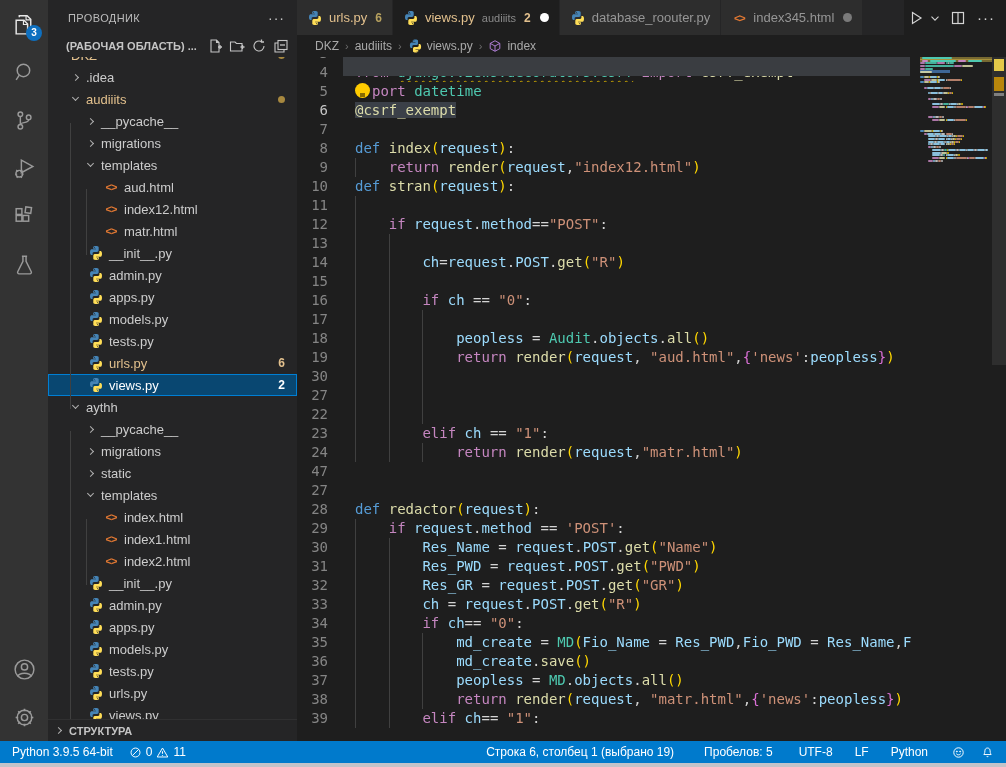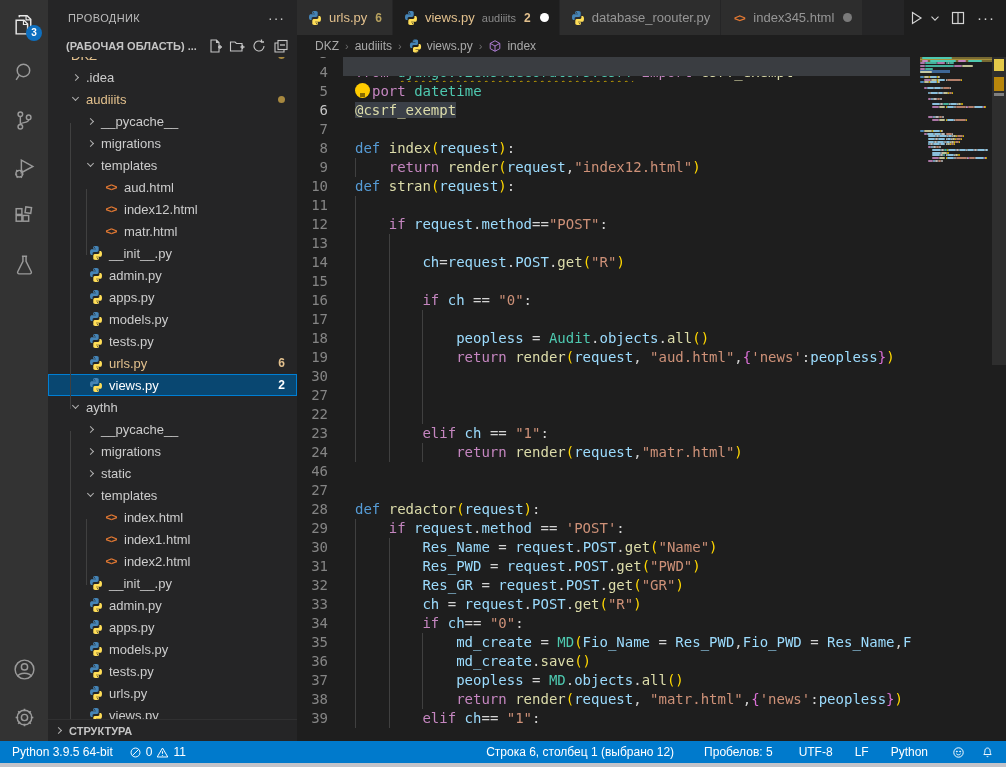--- a/index.html
+++ b/index.html
@@ -520,21 +520,21 @@
             <div class="cline"><div class="gut">15</div><div class="ctext"><span class="ig" style="left: 12px;"></span><span class="ig" style="left: 45.72px;"></span></div></div>
             <div class="cline"><div class="gut">16</div><div class="ctext"><span class="ig" style="left: 12px;"></span><span class="ig" style="left: 45.72px;"></span><span class="tok" style="color: rgb(212, 212, 212);">        </span><span class="tok" style="color: rgb(197, 134, 192);">if </span><span class="tok" style="color: rgb(156, 220, 254);">ch</span><span class="tok" style="color: rgb(212, 212, 212);"> == </span><span class="tok" style="color: rgb(206, 145, 120);">"0"</span><span class="tok" style="color: rgb(212, 212, 212);">:</span></div></div>
             <div class="cline"><div class="gut">17</div><div class="ctext"><span class="ig" style="left: 12px;"></span><span class="ig" style="left: 45.72px;"></span><span class="ig" style="left: 79.44px;"></span></div></div>
             <div class="cline"><div class="gut">18</div><div class="ctext"><span class="ig" style="left: 12px;"></span><span class="ig" style="left: 45.72px;"></span><span class="ig" style="left: 79.44px;"></span><span class="tok" style="color: rgb(212, 212, 212);">            </span><span class="tok" style="color: rgb(156, 220, 254);">peopless</span><span class="tok" style="color: rgb(212, 212, 212);"> = </span><span class="tok" style="color: rgb(78, 201, 176);">Audit</span><span class="tok" style="color: rgb(212, 212, 212);">.</span><span class="tok" style="color: rgb(156, 220, 254);">objects</span><span class="tok" style="color: rgb(212, 212, 212);">.</span><span class="tok" style="color: rgb(220, 220, 170);">all</span><span class="tok" style="color: rgb(255, 215, 0);">()</span></div></div>
             <div class="cline"><div class="gut">19</div><div class="ctext"><span class="ig" style="left: 12px;"></span><span class="ig" style="left: 45.72px;"></span><span class="ig" style="left: 79.44px;"></span><span class="tok" style="color: rgb(212, 212, 212);">            </span><span class="tok" style="color: rgb(197, 134, 192);">return </span><span class="tok" style="color: rgb(220, 220, 170);">render</span><span class="tok" style="color: rgb(255, 215, 0);">(</span><span class="tok" style="color: rgb(156, 220, 254);">request</span><span class="tok" style="color: rgb(212, 212, 212);">, </span><span class="tok" style="color: rgb(206, 145, 120);">"aud.html"</span><span class="tok" style="color: rgb(212, 212, 212);">,</span><span class="tok" style="color: rgb(218, 112, 214);">{</span><span class="tok" style="color: rgb(206, 145, 120);">'news'</span><span class="tok" style="color: rgb(212, 212, 212);">:</span><span class="tok" style="color: rgb(156, 220, 254);">peopless</span><span class="tok" style="color: rgb(218, 112, 214);">}</span><span class="tok" style="color: rgb(255, 215, 0);">)</span></div></div>
             <div class="cline"><div class="gut">30</div><div class="ctext"><span class="ig" style="left: 12px;"></span><span class="ig" style="left: 45.72px;"></span><span class="ig" style="left: 79.44px;"></span></div></div>
             <div class="cline"><div class="gut">27</div><div class="ctext"><span class="ig" style="left: 12px;"></span><span class="ig" style="left: 45.72px;"></span><span class="ig" style="left: 79.44px;"></span></div></div>
             <div class="cline"><div class="gut">22</div><div class="ctext"><span class="ig" style="left: 12px;"></span><span class="ig" style="left: 45.72px;"></span><span class="ig" style="left: 79.44px;"></span></div></div>
             <div class="cline"><div class="gut">23</div><div class="ctext"><span class="ig" style="left: 12px;"></span><span class="ig" style="left: 45.72px;"></span><span class="tok" style="color: rgb(212, 212, 212);">        </span><span class="tok" style="color: rgb(197, 134, 192);">elif </span><span class="tok" style="color: rgb(156, 220, 254);">ch</span><span class="tok" style="color: rgb(212, 212, 212);"> == </span><span class="tok" style="color: rgb(206, 145, 120);">"1"</span><span class="tok" style="color: rgb(212, 212, 212);">:</span></div></div>
             <div class="cline"><div class="gut">24</div><div class="ctext"><span class="ig" style="left: 12px;"></span><span class="ig" style="left: 45.72px;"></span><span class="ig" style="left: 79.44px;"></span><span class="tok" style="color: rgb(212, 212, 212);">            </span><span class="tok" style="color: rgb(197, 134, 192);">return </span><span class="tok" style="color: rgb(220, 220, 170);">render</span><span class="tok" style="color: rgb(255, 215, 0);">(</span><span class="tok" style="color: rgb(156, 220, 254);">request</span><span class="tok" style="color: rgb(212, 212, 212);">,</span><span class="tok" style="color: rgb(206, 145, 120);">"matr.html"</span><span class="tok" style="color: rgb(255, 215, 0);">)</span></div></div>
-            <div class="cline"><div class="gut">46</div><div class="ctext"></div></div>
+            <div class="cline"><div class="gut">47</div><div class="ctext"></div></div>
             <div class="cline"><div class="gut">27</div><div class="ctext"></div></div>
             <div class="cline"><div class="gut">28</div><div class="ctext"><span class="tok" style="color: rgb(86, 156, 214);">def </span><span class="tok" style="color: rgb(220, 220, 170);">redactor</span><span class="tok" style="color: rgb(255, 215, 0);">(</span><span class="tok" style="color: rgb(156, 220, 254);">request</span><span class="tok" style="color: rgb(255, 215, 0);">)</span><span class="tok" style="color: rgb(212, 212, 212);">:</span></div></div>
             <div class="cline"><div class="gut">29</div><div class="ctext"><span class="ig" style="left: 12px;"></span><span class="tok" style="color: rgb(212, 212, 212);">    </span><span class="tok" style="color: rgb(197, 134, 192);">if </span><span class="tok" style="color: rgb(156, 220, 254);">request</span><span class="tok" style="color: rgb(212, 212, 212);">.</span><span class="tok" style="color: rgb(156, 220, 254);">method</span><span class="tok" style="color: rgb(212, 212, 212);"> == </span><span class="tok" style="color: rgb(206, 145, 120);">'POST'</span><span class="tok" style="color: rgb(212, 212, 212);">:</span></div></div>
             <div class="cline"><div class="gut">30</div><div class="ctext"><span class="ig" style="left: 12px;"></span><span class="ig" style="left: 45.72px;"></span><span class="tok" style="color: rgb(212, 212, 212);">        </span><span class="tok" style="color: rgb(156, 220, 254);">Res_Name</span><span class="tok" style="color: rgb(212, 212, 212);"> = </span><span class="tok" style="color: rgb(156, 220, 254);">request</span><span class="tok" style="color: rgb(212, 212, 212);">.</span><span class="tok" style="color: rgb(156, 220, 254);">POST</span><span class="tok" style="color: rgb(212, 212, 212);">.</span><span class="tok" style="color: rgb(220, 220, 170);">get</span><span class="tok" style="color: rgb(255, 215, 0);">(</span><span class="tok" style="color: rgb(206, 145, 120);">"Name"</span><span class="tok" style="color: rgb(255, 215, 0);">)</span></div></div>
             <div class="cline"><div class="gut">31</div><div class="ctext"><span class="ig" style="left: 12px;"></span><span class="ig" style="left: 45.72px;"></span><span class="tok" style="color: rgb(212, 212, 212);">        </span><span class="tok" style="color: rgb(156, 220, 254);">Res_PWD</span><span class="tok" style="color: rgb(212, 212, 212);"> = </span><span class="tok" style="color: rgb(156, 220, 254);">request</span><span class="tok" style="color: rgb(212, 212, 212);">.</span><span class="tok" style="color: rgb(156, 220, 254);">POST</span><span class="tok" style="color: rgb(212, 212, 212);">.</span><span class="tok" style="color: rgb(220, 220, 170);">get</span><span class="tok" style="color: rgb(255, 215, 0);">(</span><span class="tok" style="color: rgb(206, 145, 120);">"PWD"</span><span class="tok" style="color: rgb(255, 215, 0);">)</span></div></div>
             <div class="cline"><div class="gut">32</div><div class="ctext"><span class="ig" style="left: 12px;"></span><span class="ig" style="left: 45.72px;"></span><span class="tok" style="color: rgb(212, 212, 212);">        </span><span class="tok" style="color: rgb(156, 220, 254);">Res_GR</span><span class="tok" style="color: rgb(212, 212, 212);"> = </span><span class="tok" style="color: rgb(156, 220, 254);">request</span><span class="tok" style="color: rgb(212, 212, 212);">.</span><span class="tok" style="color: rgb(156, 220, 254);">POST</span><span class="tok" style="color: rgb(212, 212, 212);">.</span><span class="tok" style="color: rgb(220, 220, 170);">get</span><span class="tok" style="color: rgb(255, 215, 0);">(</span><span class="tok" style="color: rgb(206, 145, 120);">"GR"</span><span class="tok" style="color: rgb(255, 215, 0);">)</span></div></div>
             <div class="cline"><div class="gut">33</div><div class="ctext"><span class="ig" style="left: 12px;"></span><span class="ig" style="left: 45.72px;"></span><span class="tok" style="color: rgb(212, 212, 212);">        </span><span class="tok" style="color: rgb(156, 220, 254);">ch</span><span class="tok" style="color: rgb(212, 212, 212);"> = </span><span class="tok" style="color: rgb(156, 220, 254);">request</span><span class="tok" style="color: rgb(212, 212, 212);">.</span><span class="tok" style="color: rgb(156, 220, 254);">POST</span><span class="tok" style="color: rgb(212, 212, 212);">.</span><span class="tok" style="color: rgb(220, 220, 170);">get</span><span class="tok" style="color: rgb(255, 215, 0);">(</span><span class="tok" style="color: rgb(206, 145, 120);">"R"</span><span class="tok" style="color: rgb(255, 215, 0);">)</span></div></div>
             <div class="cline"><div class="gut">34</div><div class="ctext"><span class="ig" style="left: 12px;"></span><span class="ig" style="left: 45.72px;"></span><span class="tok" style="color: rgb(212, 212, 212);">        </span><span class="tok" style="color: rgb(197, 134, 192);">if </span><span class="tok" style="color: rgb(156, 220, 254);">ch</span><span class="tok" style="color: rgb(212, 212, 212);">== </span><span class="tok" style="color: rgb(206, 145, 120);">"0"</span><span class="tok" style="color: rgb(212, 212, 212);">:</span></div></div>
             <div class="cline"><div class="gut">35</div><div class="ctext"><span class="ig" style="left: 12px;"></span><span class="ig" style="left: 45.72px;"></span><span class="ig" style="left: 79.44px;"></span><span class="tok" style="color: rgb(212, 212, 212);">            </span><span class="tok" style="color: rgb(156, 220, 254);">md_create</span><span class="tok" style="color: rgb(212, 212, 212);"> = </span><span class="tok" style="color: rgb(78, 201, 176);">MD</span><span class="tok" style="color: rgb(255, 215, 0);">(</span><span class="tok" style="color: rgb(156, 220, 254);">Fio_Name</span><span class="tok" style="color: rgb(212, 212, 212);"> = </span><span class="tok" style="color: rgb(156, 220, 254);">Res_PWD</span><span class="tok" style="color: rgb(212, 212, 212);">,</span><span class="tok" style="color: rgb(156, 220, 254);">Fio_PWD</span><span class="tok" style="color: rgb(212, 212, 212);"> = </span><span class="tok" style="color: rgb(156, 220, 254);">Res_Name</span><span class="tok" style="color: rgb(212, 212, 212);">,</span><span class="tok" style="color: rgb(156, 220, 254);">F</span></div></div>
             <div class="cline"><div class="gut">36</div><div class="ctext"><span class="ig" style="left: 12px;"></span><span class="ig" style="left: 45.72px;"></span><span class="ig" style="left: 79.44px;"></span><span class="tok" style="color: rgb(212, 212, 212);">            </span><span class="tok" style="color: rgb(156, 220, 254);">md_create</span><span class="tok" style="color: rgb(212, 212, 212);">.</span><span class="tok" style="color: rgb(220, 220, 170);">save</span><span class="tok" style="color: rgb(255, 215, 0);">()</span></div></div>
@@ -817,21 +817,21 @@
         </svg>
       <span>0</span>
       <svg viewBox="0 0 16 16">
           <path d="M8 2.5 L14.5 13.5 L1.5 13.5 Z"></path>
           <path d="M8 6.5 L8 9.5 M8 11 L8 12" stroke-width="1.4"></path>
         </svg>
       <span>11</span>
     </div>
     <div class="st-right">
       <div class="st-item">
-          <span>Строка 6, столбец 1 (выбрано 12)</span>
+          <span>Строка 6, столбец 1 (выбрано 19)</span>
         </div>
       <div class="st-item" style="margin-left:14px;">
           <span>Пробелов: 5</span>
         </div>
       <div class="st-item" style="margin-left:10px;">
           <span>UTF-8</span>
         </div>
       <div class="st-item" style="margin-left:6px;">
           <span>LF</span>
         </div>

